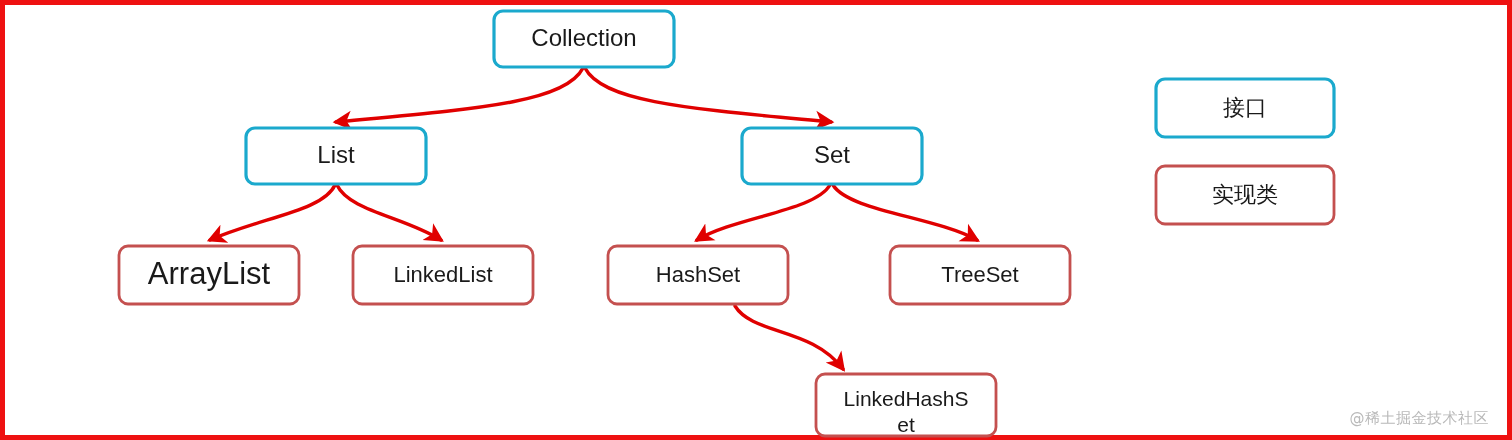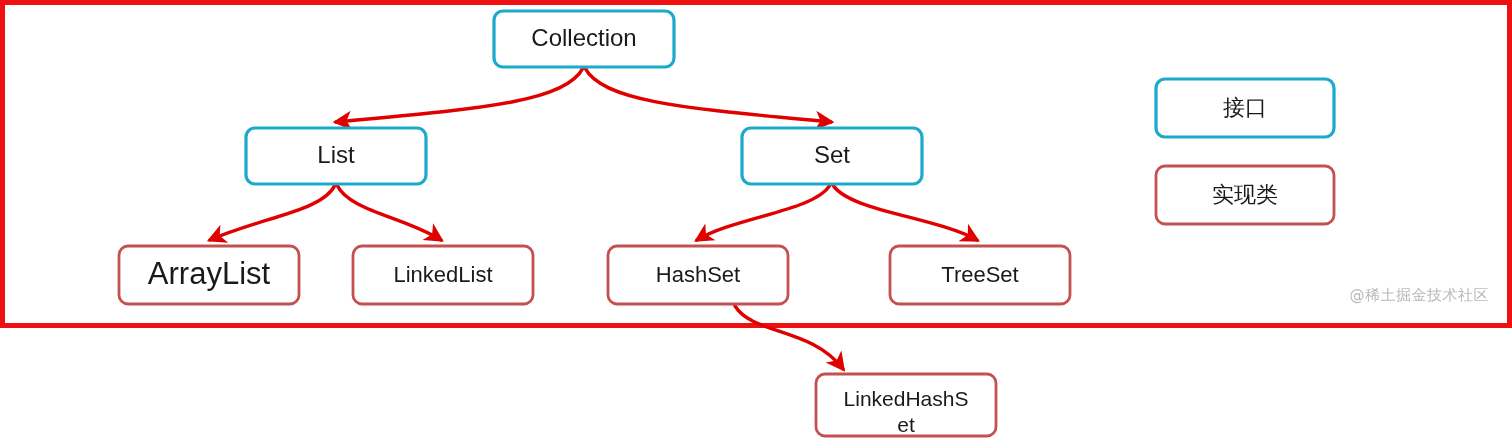--- a/index.html
+++ b/index.html
@@ -9,41 +9,41 @@
   }
   body {
     width: 1512px;
     height: 440px;
     font-family: "Liberation Sans", sans-serif;
     overflow: hidden;
   }
   #page {
     position: relative;
     width: 1512px;
-    height: 328px;
+    height: 440px;
     box-sizing: border-box;
     border: 5px solid #ee1111;
     background: #ffffff;
   }
   #diagram-canvas {
     position: absolute;
     left: 0;
     top: 0;
     width: 1512px;
     height: 440px;
     display: block;
   }
   .node-label {
     font-family: "Liberation Sans", sans-serif;
     fill: #1a1a1a;
   }
   .watermark {
     position: absolute;
     right: 18px;
-    bottom: 18px;
+    bottom: 7px;
     font-family: "DejaVu Sans", sans-serif;
     font-size: 15px;
     color: #b9b9b9;
     letter-spacing: 0.5px;
     user-select: none;
   }
 </style>
 </head>
 <body>
 

